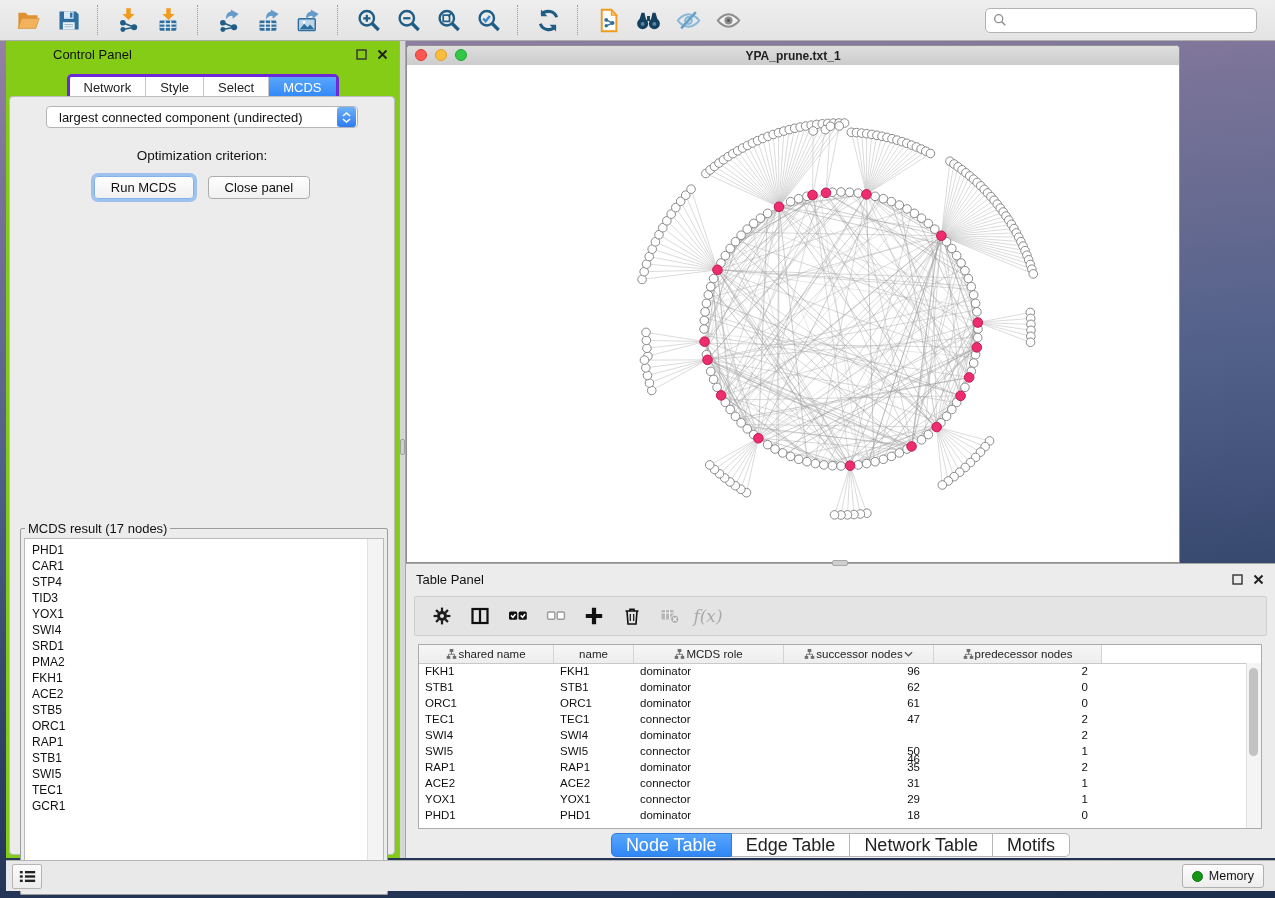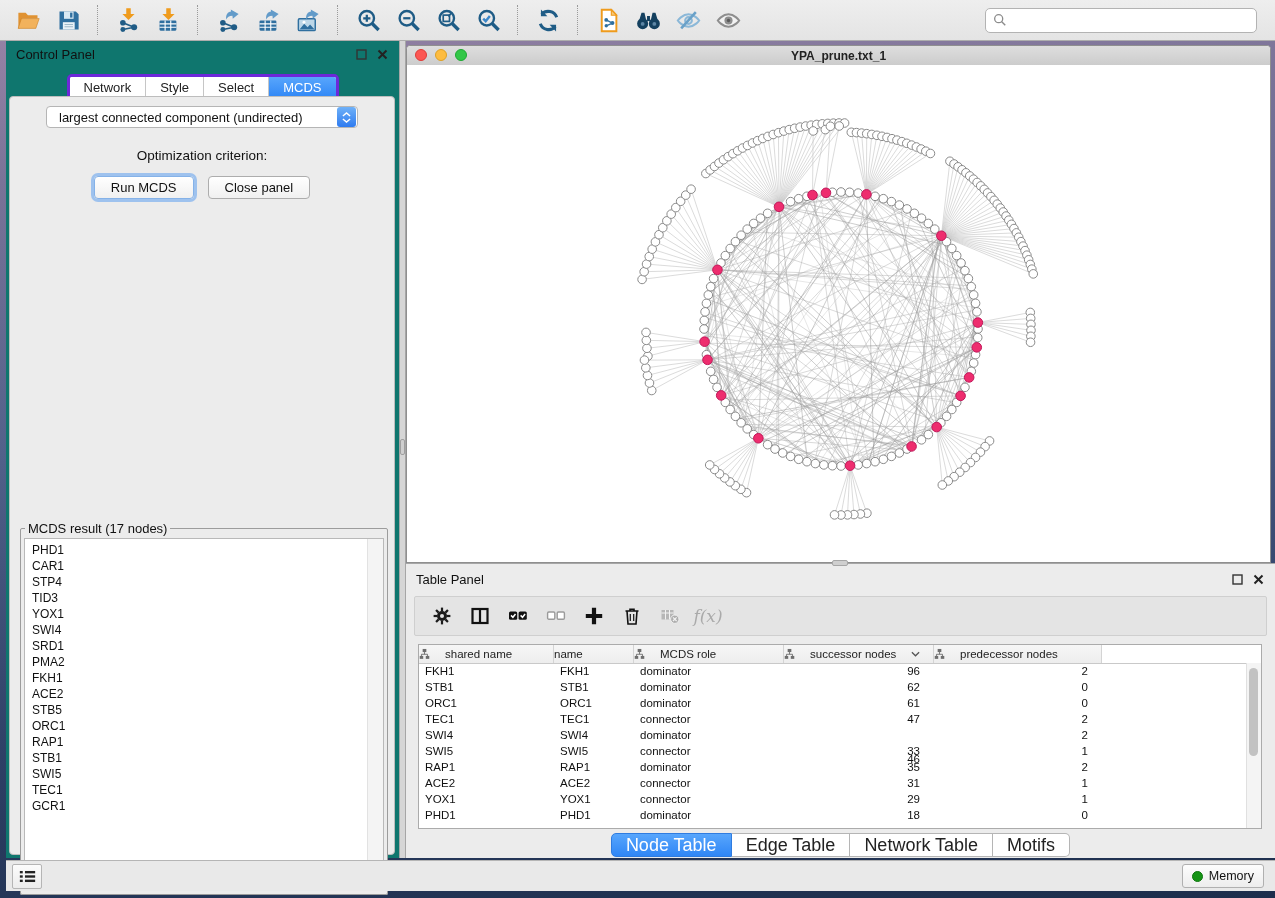--- a/index.html
+++ b/index.html
@@ -28,21 +28,21 @@
   #toolbar-search input{border:0;outline:0;background:transparent;flex:1;font:12px "Liberation Sans",sans-serif;margin-left:5px;}
   
   .panel-header{height:26px;display:flex;align-items:center;padding:0 10px;}
   .panel-title{font-size:13px;color:#111;}
   .panel-winbtns{margin-left:auto;display:flex;align-items:center;gap:8px;}
   .winbtn{width:13px;height:13px;display:flex;align-items:center;justify-content:center;cursor:pointer;}
   .winbtn svg{width:11px;height:11px;}
   
   #control-panel{
     position:absolute;left:6px;top:41px;width:394px;height:817px;
-    background:#0f766e;border-right:1px solid #a6a6a6;box-sizing:border-box;
+    background:#84cc16;border-right:1px solid #a6a6a6;box-sizing:border-box;padding-left:37px;
   }
   #cp-tabs{
     position:absolute;left:50%;transform:translateX(-50%);top:33px;
     display:flex;border:3px solid #6d28d9;border-radius:5px;overflow:hidden;background:#fff;height:21px;
   }
   .seg-tab{
     padding:0 14px;display:flex;align-items:center;font-size:13px;color:#222;cursor:pointer;background:#fff;
     border-right:1px solid #c6c6c6;
   }
   .seg-tab:last-child{border-right:0;}
@@ -77,21 +77,21 @@
   }
   #mcds-scroll{position:absolute;top:0;right:0;bottom:0;width:15px;background:#f4f4f4;border-left:1px solid #e2e2e2;}
   #mcds-list{padding:3px 0 0 7px;}
   #mcds-list div{font-size:12px;line-height:16px;}
   
   #v-splitter{position:absolute;left:400px;top:41px;width:6px;height:817px;background:#d6d6d6;border-right:1px solid #a6a6a6;box-sizing:border-box;}
   #v-splitter .grip{position:absolute;left:0px;top:398px;width:5px;height:16px;background:#cfcfcf;border:1px solid #9f9f9f;border-radius:2px;box-sizing:border-box;}
   #h-grip{position:absolute;left:832px;top:560px;width:16px;height:6px;background:#cfcfcf;border:1px solid #a6a6a6;border-radius:2px;box-sizing:border-box;z-index:5;}
   
   #network-panel{
-    position:absolute;left:406px;top:45px;width:865px;height:518px;
+    position:absolute;left:406px;top:45px;width:774px;height:518px;
     background:#fff;border:1px solid #8f8f8f;box-sizing:border-box;border-radius:4px 4px 0 0;
   }
   #net-titlebar{
     height:19px;background:linear-gradient(#dedede,#cccccc);border-bottom:1px solid #a5a5a5;
     border-radius:4px 4px 0 0;position:relative;display:flex;align-items:center;justify-content:center;
   }
   #net-title{font-size:12px;font-weight:bold;color:#222;}
   #traffic-lights{position:absolute;left:8px;top:3px;display:flex;gap:8px;}
   .tlight{width:12px;height:12px;border-radius:50%;box-sizing:border-box;}
   .tl-red{background:#fc5753;border:1px solid #de3c38;}
@@ -107,21 +107,21 @@
     border:1px solid #cfcfcf;border-radius:2px;display:flex;align-items:center;padding-left:10px;box-sizing:border-box;gap:4px;
   }
   .tpbtn{width:34px;height:32px;display:flex;align-items:center;justify-content:center;cursor:pointer;}
   .tpbtn.disabled{cursor:default;}
   .tpbtn svg{width:20px;height:20px;}
   .fx-label{font-family:"DejaVu Serif",serif;font-style:italic;font-size:17px;color:#aaa;}
   #node-table{
     position:absolute;left:12px;top:80px;width:844px;height:185px;background:#fff;border:1px solid #ababab;box-sizing:border-box;overflow:hidden;
   }
   #nt-header{display:flex;height:18px;background:linear-gradient(#f6f6f6,#ededed);border-bottom:1px solid #c9c9c9;}
-  .nt-th{display:flex;align-items:center;justify-content:flex-start;gap:15px;border-right:1px solid #d4d4d4;box-sizing:border-box;font-size:11.5px;color:#222;position:relative;}
+  .nt-th{display:flex;align-items:center;justify-content:center;gap:1px;border-right:1px solid #d4d4d4;box-sizing:border-box;font-size:11.5px;color:#222;position:relative;}
   .nt-th svg{flex:0 0 auto;}
   .nt-row{display:flex;height:16px;align-items:center;}
   .nt-cell{font-size:11.5px;box-sizing:border-box;padding-left:6px;overflow:hidden;white-space:nowrap;}
   .nt-cell.num{text-align:right;padding-right:14px;padding-left:0;}
   #nt-body{position:absolute;left:0;top:18px;right:14px;bottom:0;}
   #nt-scroll{position:absolute;top:18px;right:0;bottom:0;width:14px;background:#f4f4f4;border-left:1px solid #e0e0e0;}
   #nt-thumb{position:absolute;left:2px;top:5px;width:9px;height:88px;background:#c2c2c2;border-radius:5px;}
   #table-tabs{
     position:absolute;left:0;right:0;top:269px;display:flex;justify-content:center;
   }
@@ -1180,21 +1180,21 @@
           <div class="nt-cell" style="width: 135px;">SWI4</div>
           <div class="nt-cell" style="width: 80px;">SWI4</div>
           <div class="nt-cell" style="width: 150px;">dominator</div>
           <div class="nt-cell num" style="width: 150px; margin-top: 48px;">46</div>
           <div class="nt-cell num" style="width: 168px;">2</div>
         </div>
         <div class="nt-row">
           <div class="nt-cell" style="width: 135px;">SWI5</div>
           <div class="nt-cell" style="width: 80px;">SWI5</div>
           <div class="nt-cell" style="width: 150px;">connector</div>
-          <div class="nt-cell num" style="width: 150px;">33</div>
+          <div class="nt-cell num" style="width: 150px;">50</div>
           <div class="nt-cell num" style="width: 168px;">1</div>
         </div>
         <div class="nt-row">
           <div class="nt-cell" style="width: 135px;">RAP1</div>
           <div class="nt-cell" style="width: 80px;">RAP1</div>
           <div class="nt-cell" style="width: 150px;">dominator</div>
           <div class="nt-cell num" style="width: 150px;">35</div>
           <div class="nt-cell num" style="width: 168px;">2</div>
         </div>
         <div class="nt-row">

